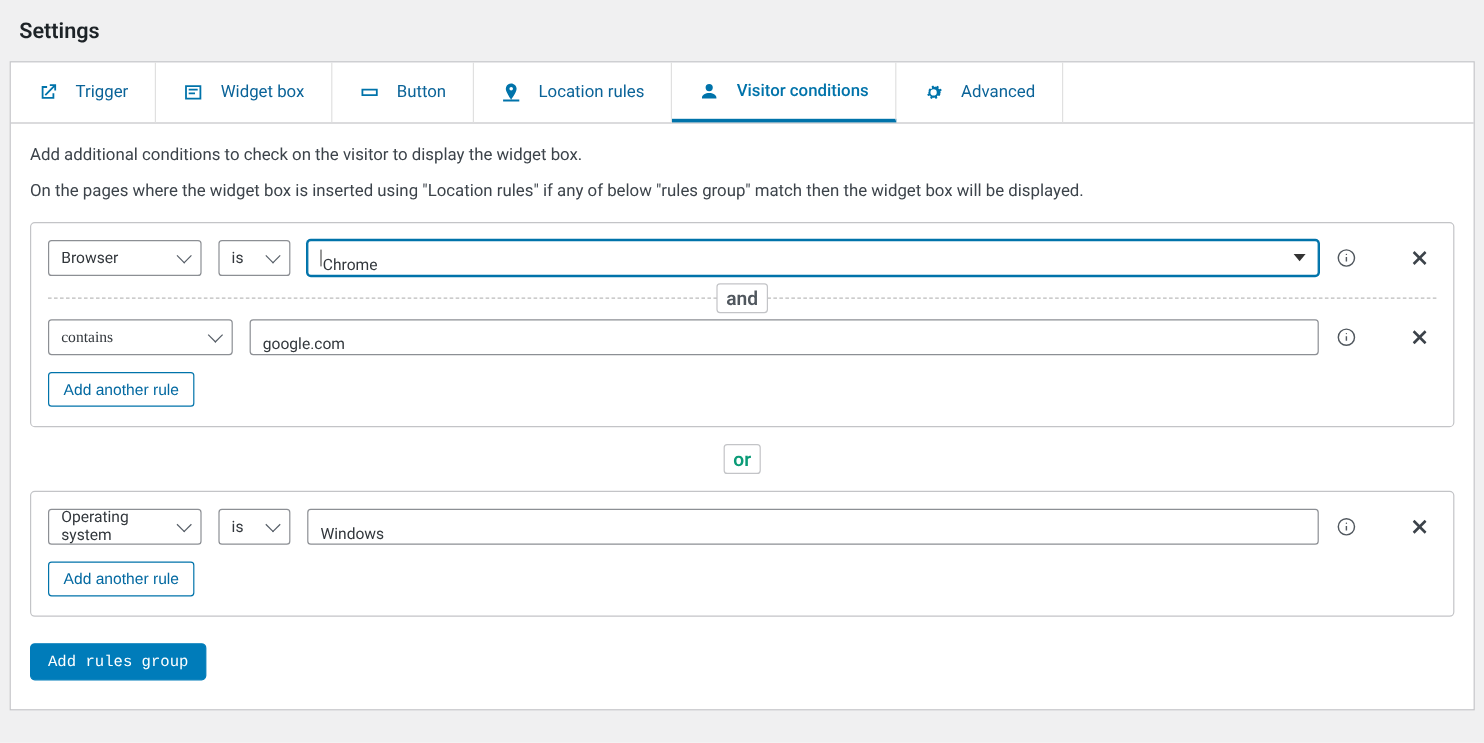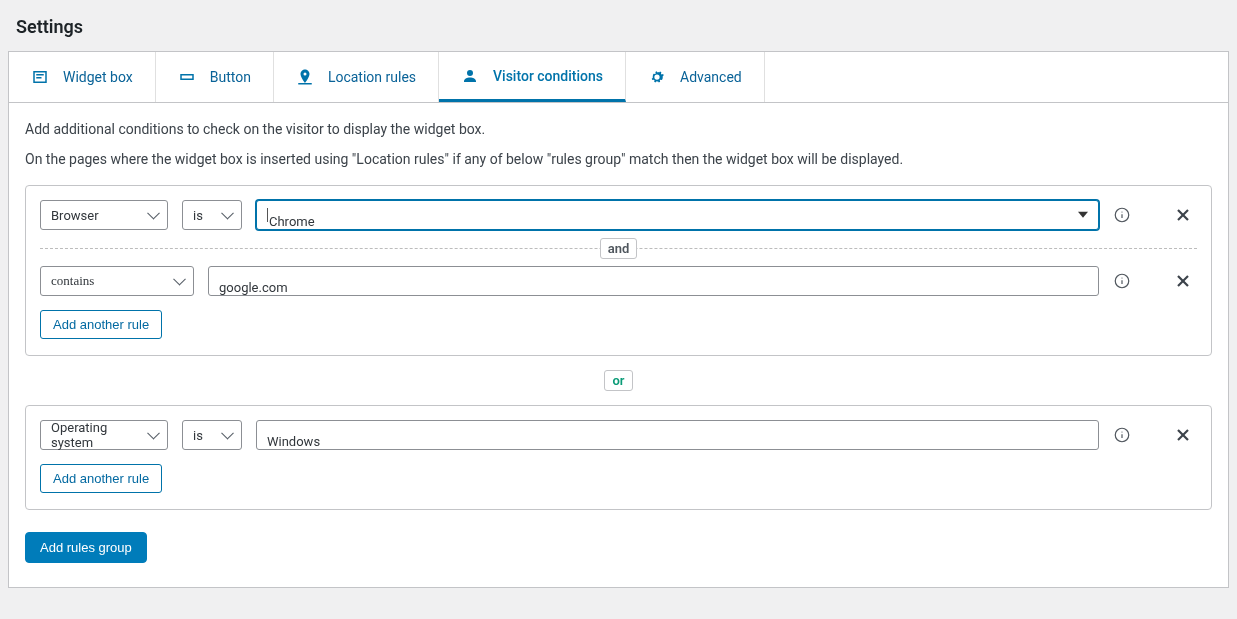--- a/index.html
+++ b/index.html
@@ -153,21 +153,21 @@
     left: 0; right: 0;
     top: 50%;
     border-top: 1px dashed #bcbcbc;
   }
   .divider .badge, .or-badge {
     position: relative;
     background: #fff;
     border: 1px solid #c3c4c7;
     border-radius: 3px;
     padding: 2px 7px;
-    font-size: 13px;
+    font-size: 16px;
     font-weight: 600;
     color: #50575e;
   }
   .or-wrap {
     display:flex;
     justify-content:center;
     margin: 14px 0;
   }
   .or-badge { color: #0a9b77; }
 
@@ -185,30 +185,39 @@
   .btn-primary {
     display: inline-block;
     background: #007cba;
     color: #fff;
     border: 1px solid #007cba;
     border-radius: 4px;
     padding: 7px 14px;
     font-size: 13px;
     cursor: pointer;
     margin-top: 22px;
+    font-family: Liberation Mono, monospace;
   }
 </style>
 </head>
 <body>
 
 <div class="page-title">Settings</div>
 
 <div class="panel">
 
   <div class="tabs">
+    <div class="tab">
+      <span class="ticon">
+        <svg viewBox="0 0 24 24">
+            <path d="M14 3h7v7h-2V6.41l-9.29 9.3-1.42-1.42 9.3-9.29H14V3zM5 5h6v2H7v10h10v-4h2v6H5V5z"></path>
+          </svg>
+      </span>
+      <span>Trigger</span>
+    </div>
     <div class="tab">
       <span class="ticon">
         <svg viewBox="0 0 24 24">
             <path d="M3 4h18v16H3V4zm2 2v12h14V6H5zm2 2h10v2H7V8zm0 4h7v2H7v-2z"></path>
           </svg>
       </span>
       <span>Widget box</span>
     </div>
     <div class="tab">
       <span class="ticon">

